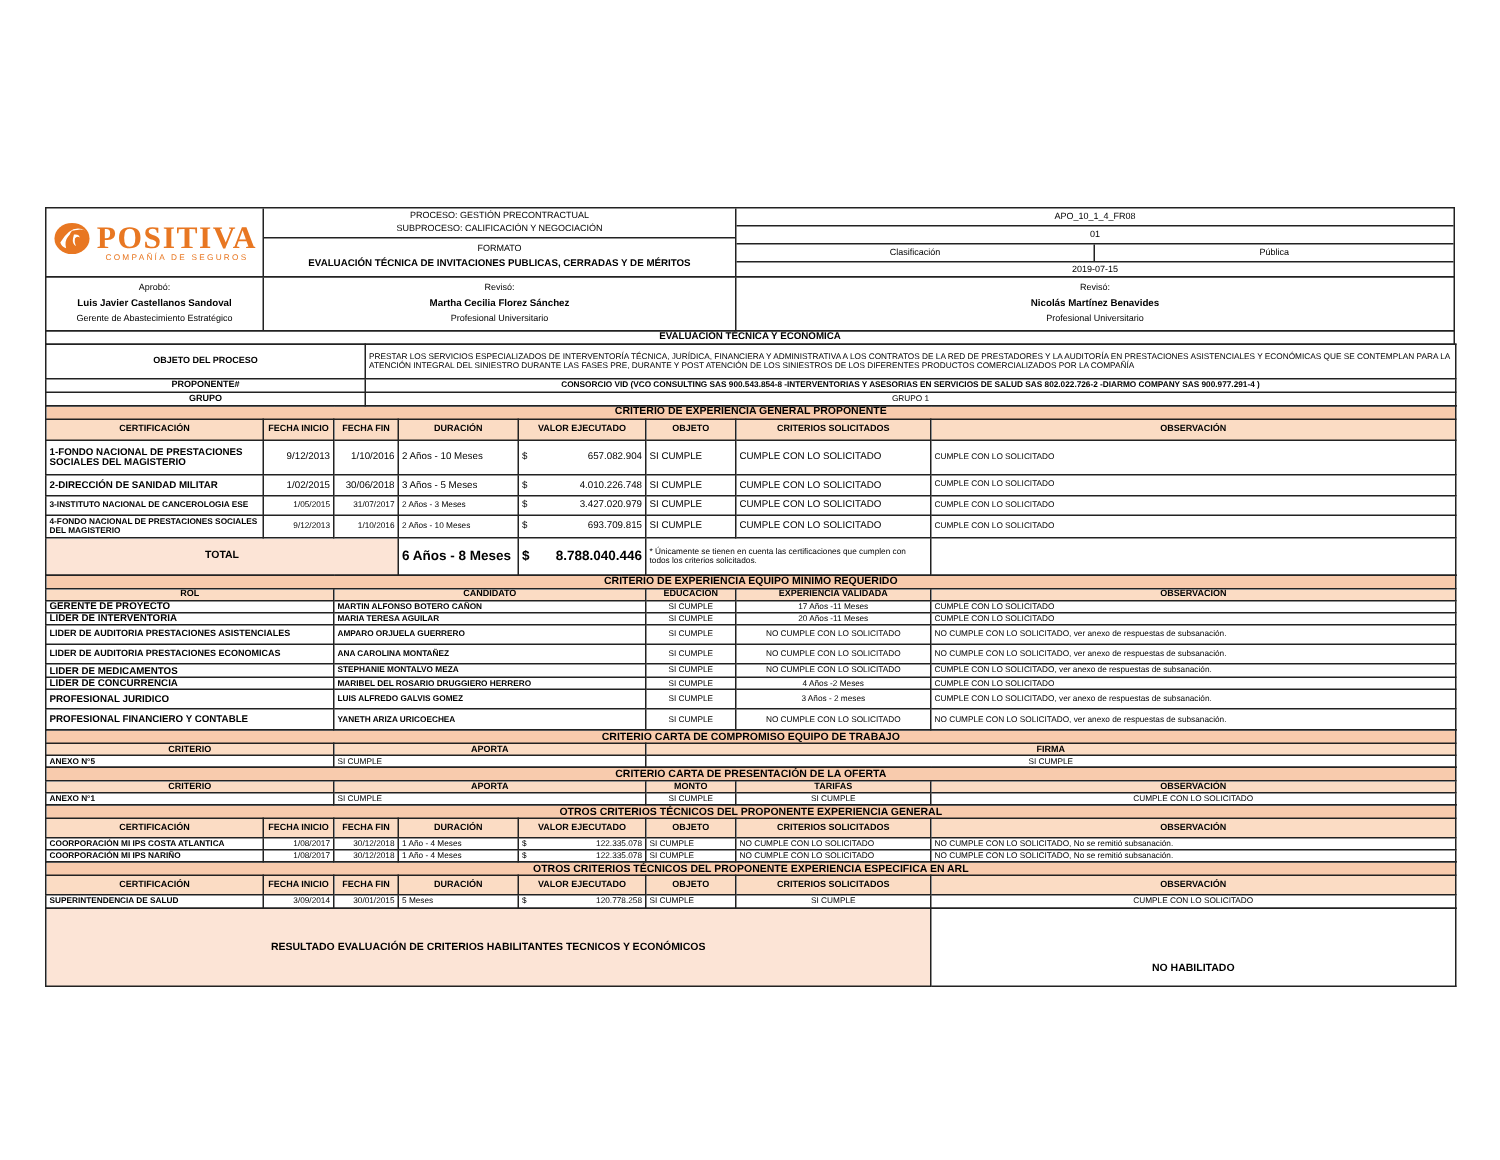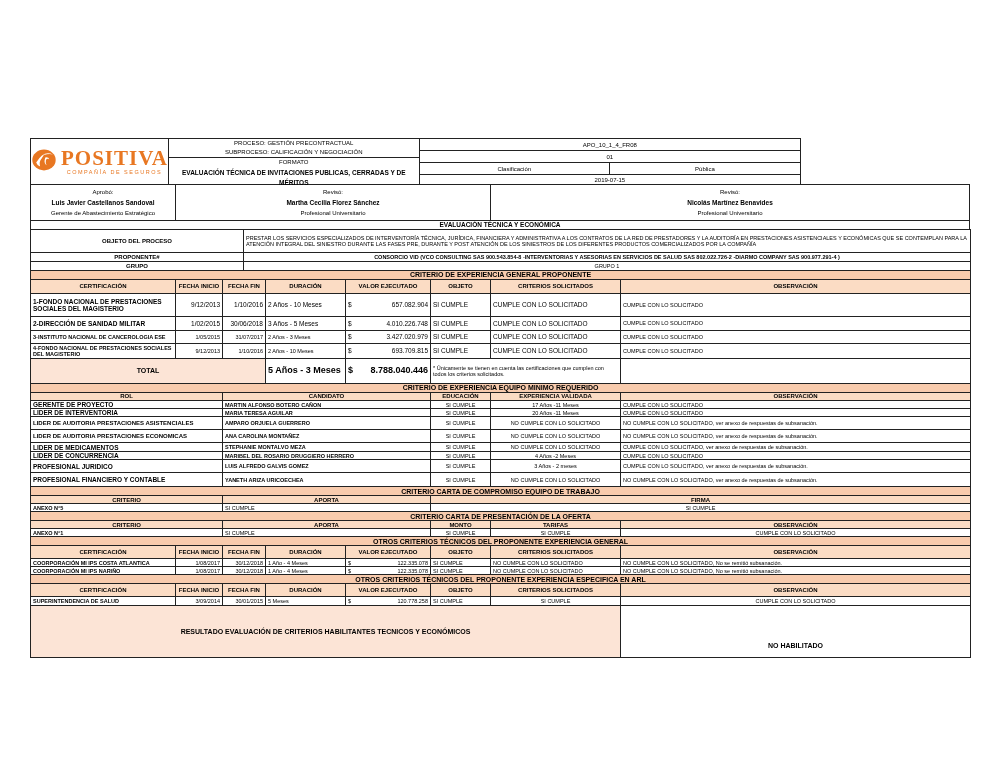--- a/index.html
+++ b/index.html
@@ -2,21 +2,21 @@
 <html><head>
 <meta charset="utf-8">
 <style>
   * { margin:0; padding:0; box-sizing:border-box; }
   html,body { width:1000px; height:773px; background:#ffffff; font-family:"Liberation Sans", sans-serif; color:#000; }
   .sheet { position:absolute; left:30px; top:138px; width:940px; }
   .blk { margin-top:-1px; }
   .sheet > :first-child { margin-top:0; }
 
   
-  .hdr-wrap { display:flex; width:771px; height:47px; border:1px solid #222; background:#fff; }
+  .hdr-wrap { display:flex; width:940px; height:47px; border:1px solid #222; background:#fff; }
   .hdr-logo { width:145px; border-right:1px solid #222; display:flex; align-items:center; justify-content:center; gap:4px; }
   .logo-text { display:flex; flex-direction:column; align-items:center; line-height:1; }
   .logo-name { font-family:"Liberation Serif", serif; font-weight:bold; font-size:21px; color:#E87722; letter-spacing:1px; }
   .logo-tag { font-size:5.5px; color:#E87722; letter-spacing:1.5px; margin-top:1px; }
   .hdr-center { width:315px; border-right:1px solid #222; display:flex; flex-direction:column; }
   .hdr-proc { height:20px; border-bottom:1px solid #222; display:flex; flex-direction:column; justify-content:center; text-align:center; font-size:6px; line-height:1.5; }
   .hdr-fmt { flex:1; display:flex; flex-direction:column; justify-content:center; text-align:center; font-size:6px; line-height:1.6; }
   .hdr-fmt .b2 { font-weight:bold; font-size:6.5px; }
   .hdr-right { width:478px; display:flex; flex-direction:column; }
   .hdr-right .rrow { border-bottom:1px solid #222; display:flex; align-items:center; justify-content:center; font-size:6px; height:12px; }
@@ -216,21 +216,21 @@
               <span>$</span>
               <span>693.709.815</span>
             </div>
           </td>
       <td class="nw">SI CUMPLE</td>
       <td class="nw">CUMPLE CON LO SOLICITADO</td>
       <td class="t5 nw">CUMPLE CON LO SOLICITADO</td>
     </tr>
     <tr style="height:25px">
       <td colspan="3" class="peach b c" style="font-size:7px">TOTAL</td>
-      <td class="b t9 nw">5 Años - 3 Meses</td>
+      <td class="b t9 nw">6 Años - 8 Meses</td>
       <td class="b">
             <div class="money t9 b">
               <span>$</span>
               <span>8.788.040.446</span>
             </div>
           </td>
       <td colspan="2" class="t5 wrap">* Únicamente se tienen en cuenta las certificaciones que cumplen con todos los criterios solicitados.</td>
       <td></td>
     </tr>
   </tbody>

